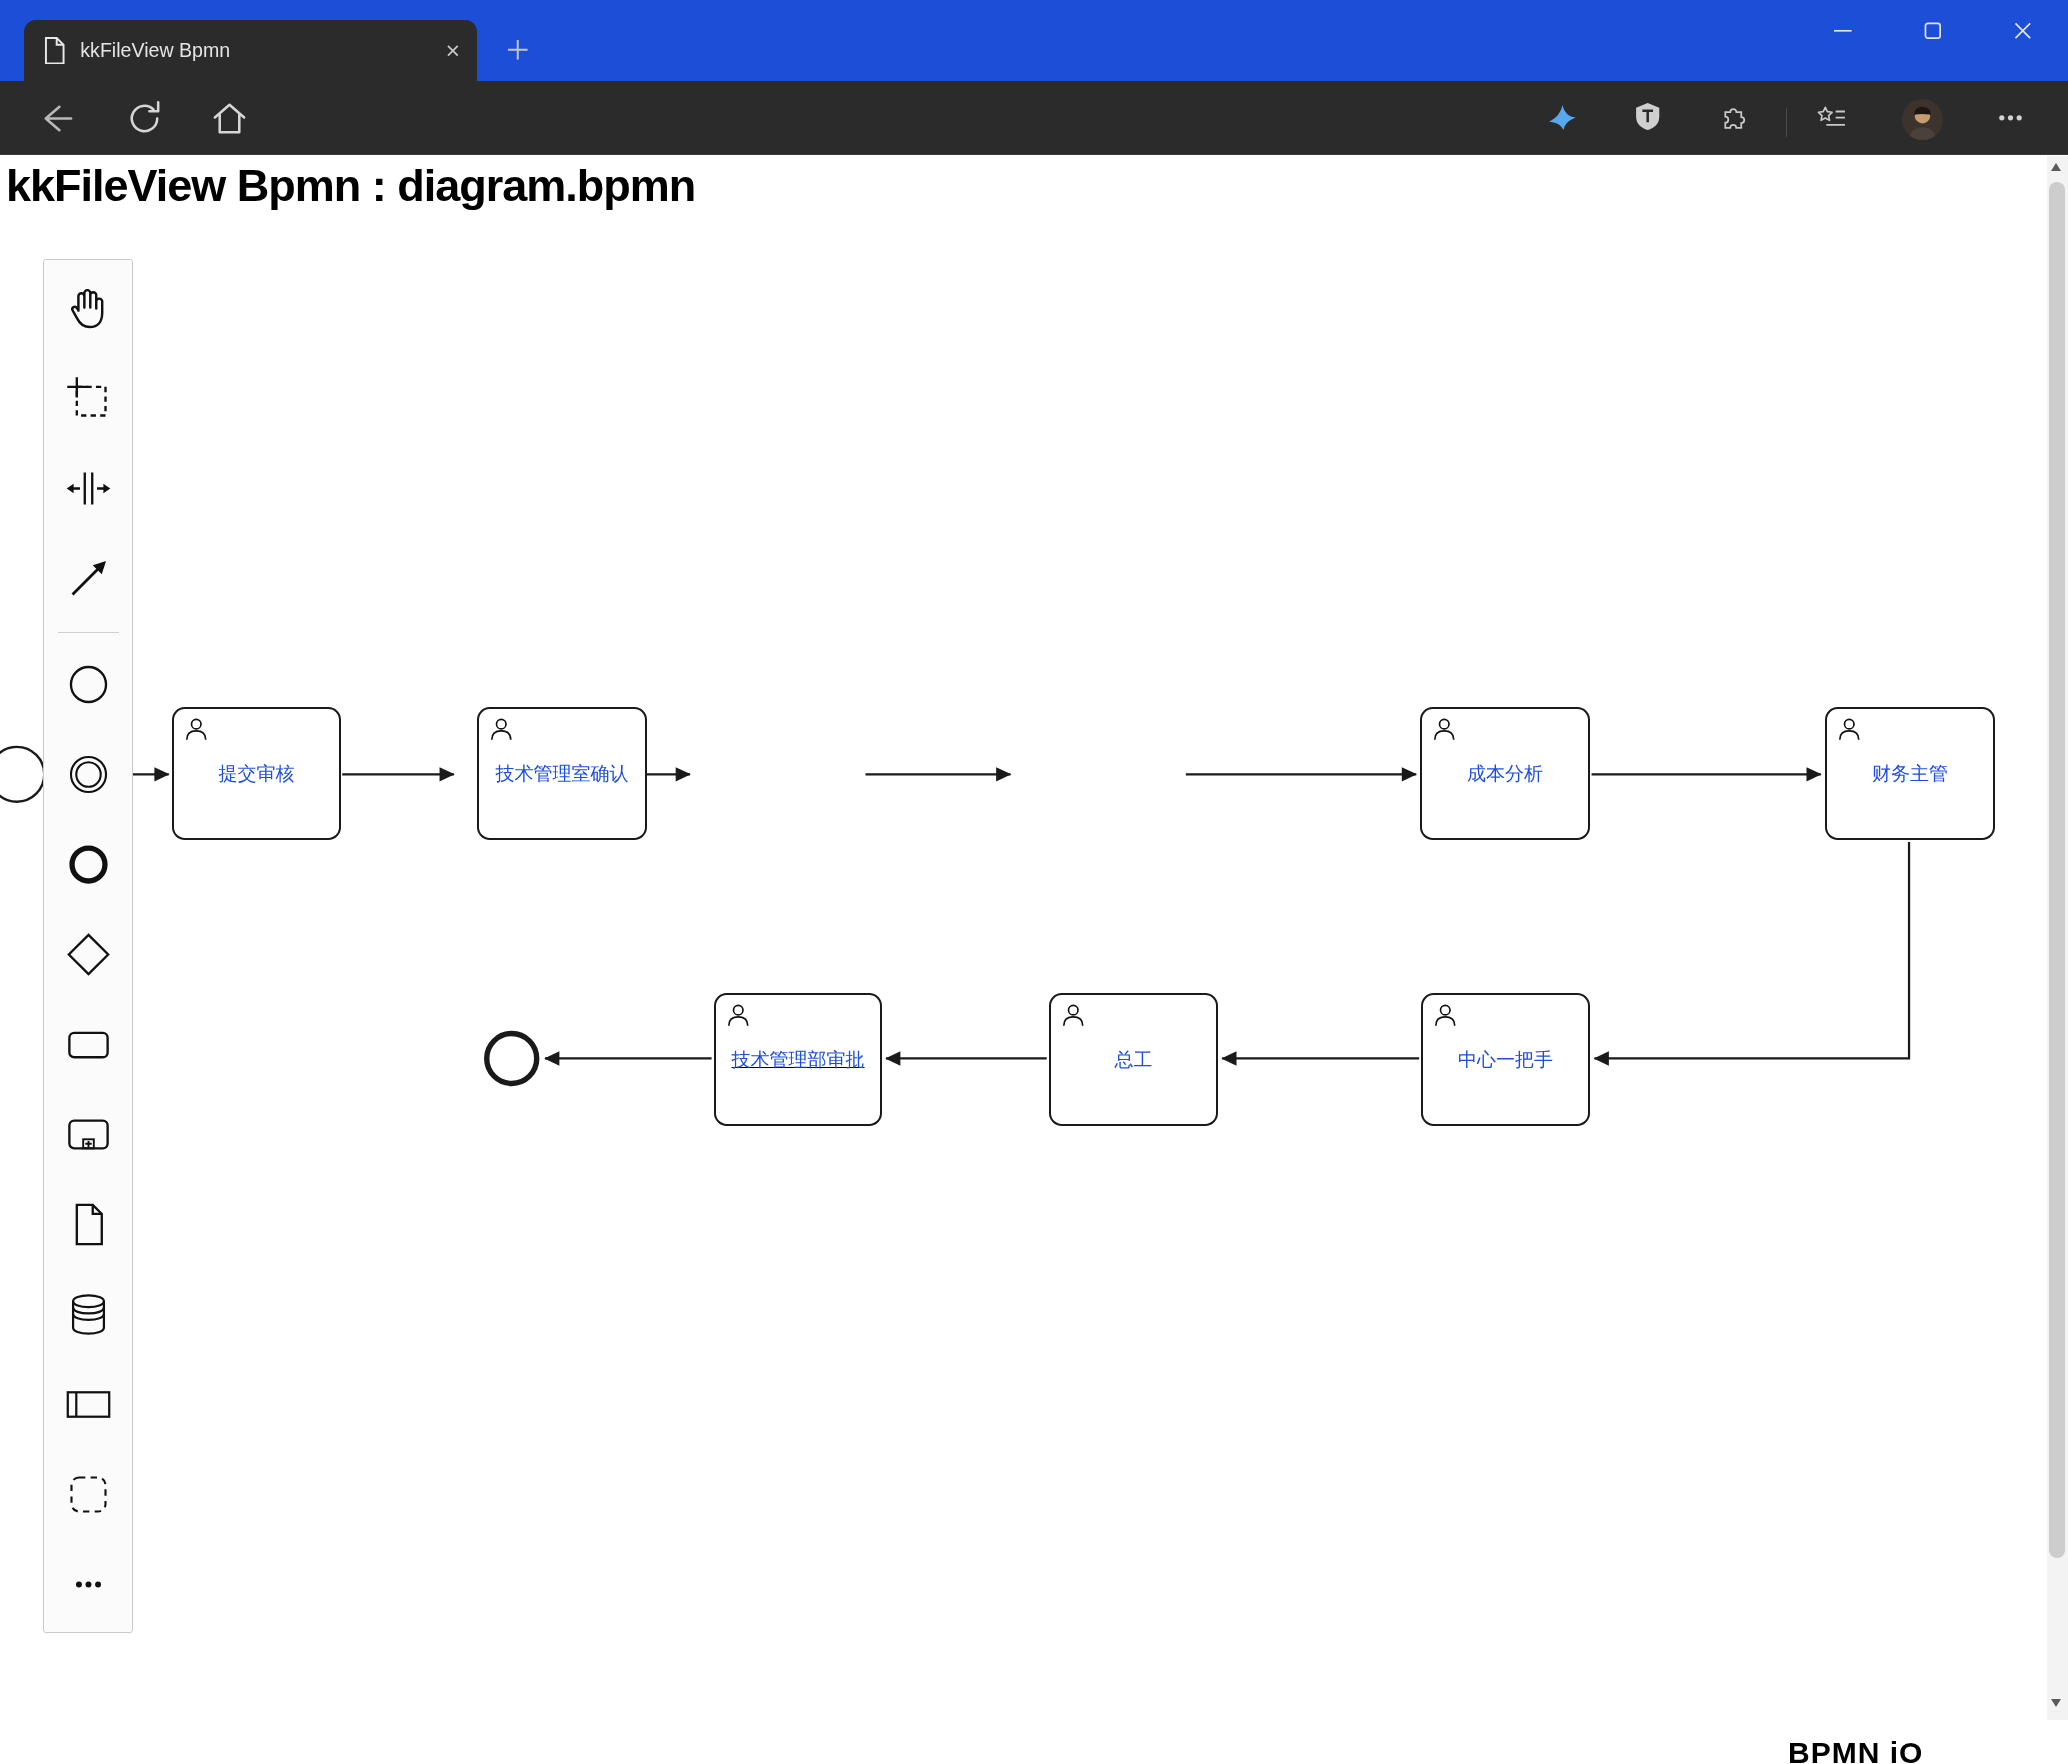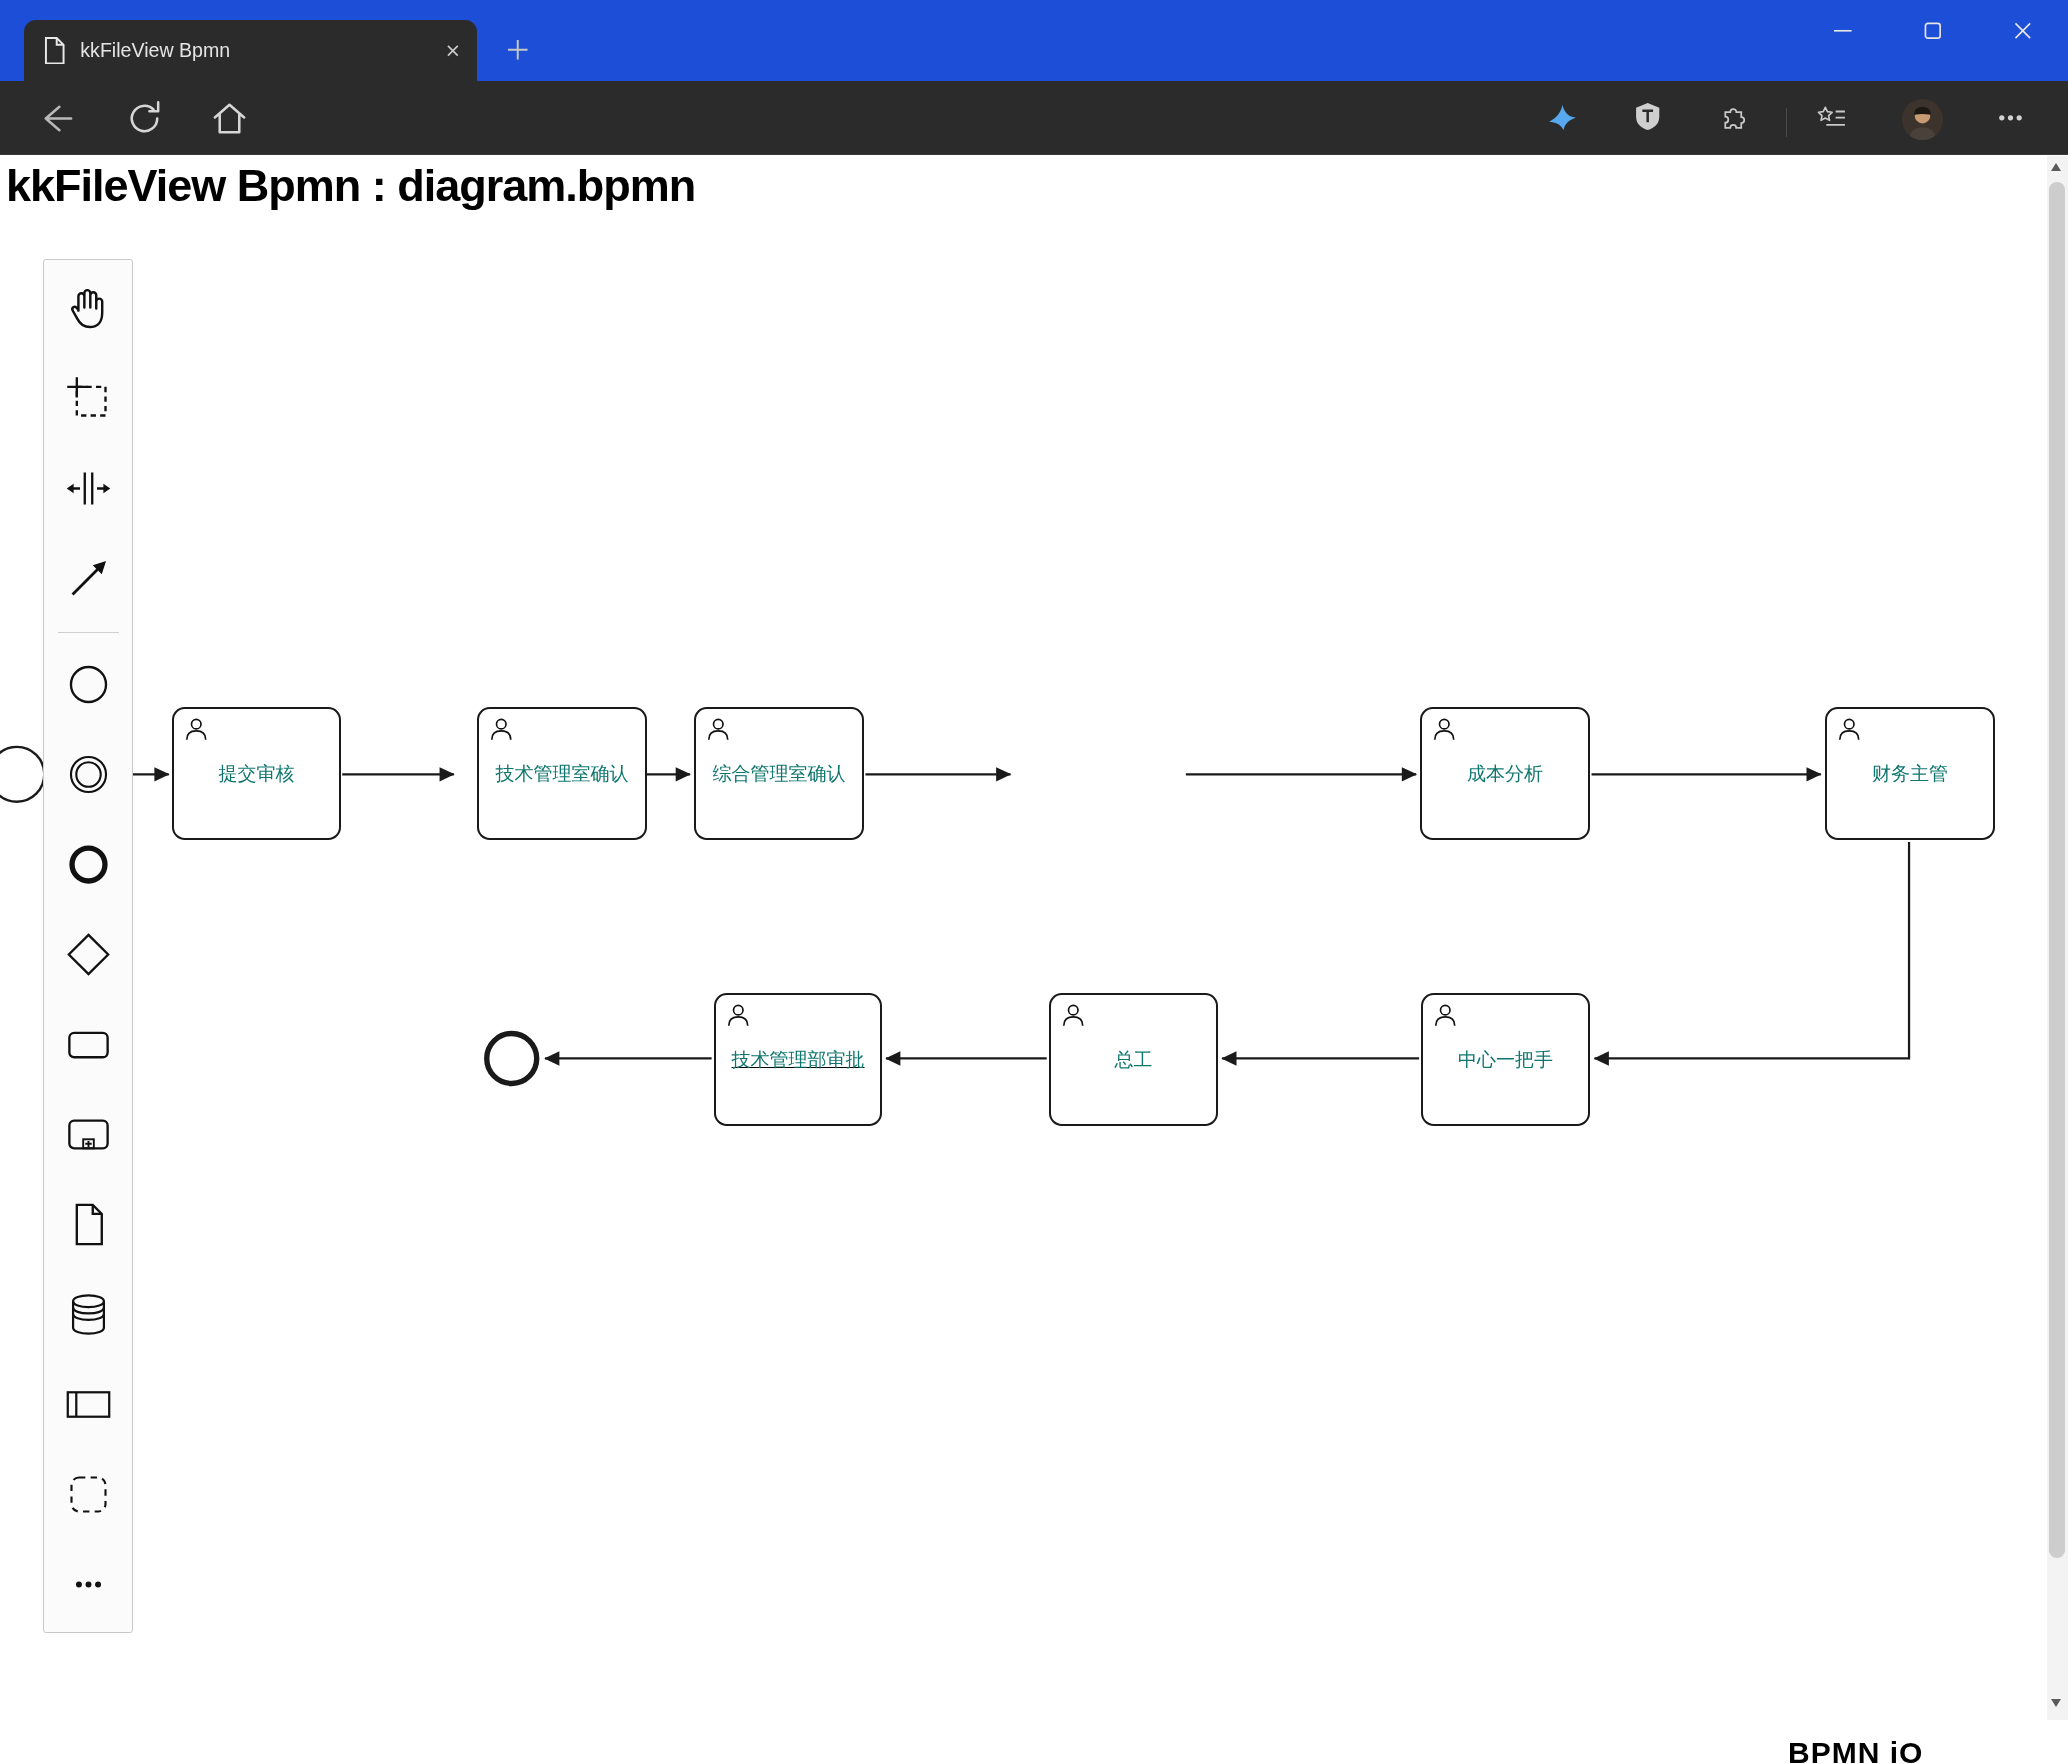--- a/index.html
+++ b/index.html
@@ -39,21 +39,21 @@
            border:1px solid #c9c9c9;border-radius:2.9px;box-sizing:border-box;z-index:3;
            display:flex;flex-direction:column;align-items:center;padding-top:3.9px;}
   .pal-entry{width:88px;height:90px;display:flex;align-items:center;justify-content:center;cursor:pointer;}
   .pal-sep{width:61px;height:0;border-top:1px solid #cfcfcf;margin:7.8px 0 6.9px 0;}
 
   
   .flows{position:absolute;left:0;top:0;z-index:1;}
   .task{position:absolute;height:133px;border:2.5px solid #1a1a1a;border-radius:12.7px;background:#fff;
         box-sizing:border-box;display:flex;align-items:center;justify-content:center;z-index:2;}
   .task .uicon{position:absolute;top:6.9px;left:8.8px;}
-  .task-label{font-size:19px;color:#0f766e;text-align:left;padding:0 7.8px;line-height:1.25;}
+  .task-label{font-size:19px;color:#1d4ed8;text-align:left;padding:0 7.8px;line-height:1.25;}
 
   .watermark{position:absolute;left:1788px;top:1580px;font-size:30px;font-weight:800;color:#000;
              letter-spacing:1px;z-index:2;}
 
   
   .vtrack{position:absolute;left:2047px;top:0;width:21.6px;height:1564px;background:#f3f3f3;z-index:4;}
   .vthumb{position:absolute;left:2049px;top:25.5px;width:15.7px;height:1376px;background:#cdcdcd;border-radius:7.8px;z-index:5;}
   .arr{position:absolute;left:2051px;width:0;height:0;border-left:5.9px solid transparent;border-right:5.9px solid transparent;z-index:6;}
   .arr-up{top:6.9px;border-bottom:8.8px solid #5a5a5a;}
   .arr-down{top:1543px;border-top:8.8px solid #5a5a5a;}
@@ -218,27 +218,20 @@
       </svg>
     <span class="task-label">提交审核</span>
   </div>
   <div class="task" style="left:477px;top:551px;width:170px;">
     <svg class="uicon" width="26.5" height="26.5" viewBox="0 0 24 24">
         <circle cx="12" cy="7.4" r="4.3" fill="none" stroke="#111" stroke-width="1.5"></circle>
         <path d="M3.4 21.5 c0 -5.8 3.8 -8 8.6 -8 s8.6 2.2 8.6 8" fill="none" stroke="#111" stroke-width="1.5"></path>
       </svg>
     <span class="task-label">技术管理室确认</span>
   </div>
-  <div class="task" style="left:694px;top:551px;width:170px;">
-    <svg class="uicon" width="26.5" height="26.5" viewBox="0 0 24 24">
-        <circle cx="12" cy="7.4" r="4.3" fill="none" stroke="#111" stroke-width="1.5"></circle>
-        <path d="M3.4 21.5 c0 -5.8 3.8 -8 8.6 -8 s8.6 2.2 8.6 8" fill="none" stroke="#111" stroke-width="1.5"></path>
-      </svg>
-    <span class="task-label">综合管理室确认</span>
-  </div>
   <div class="task" style="left:1420px;top:551px;width:170px;">
     <svg class="uicon" width="26.5" height="26.5" viewBox="0 0 24 24">
         <circle cx="12" cy="7.4" r="4.3" fill="none" stroke="#111" stroke-width="1.5"></circle>
         <path d="M3.4 21.5 c0 -5.8 3.8 -8 8.6 -8 s8.6 2.2 8.6 8" fill="none" stroke="#111" stroke-width="1.5"></path>
       </svg>
     <span class="task-label">成本分析</span>
   </div>
   <div class="task" style="left:1825px;top:551px;width:170px;">
     <svg class="uicon" width="26.5" height="26.5" viewBox="0 0 24 24">
         <circle cx="12" cy="7.4" r="4.3" fill="none" stroke="#111" stroke-width="1.5"></circle>

